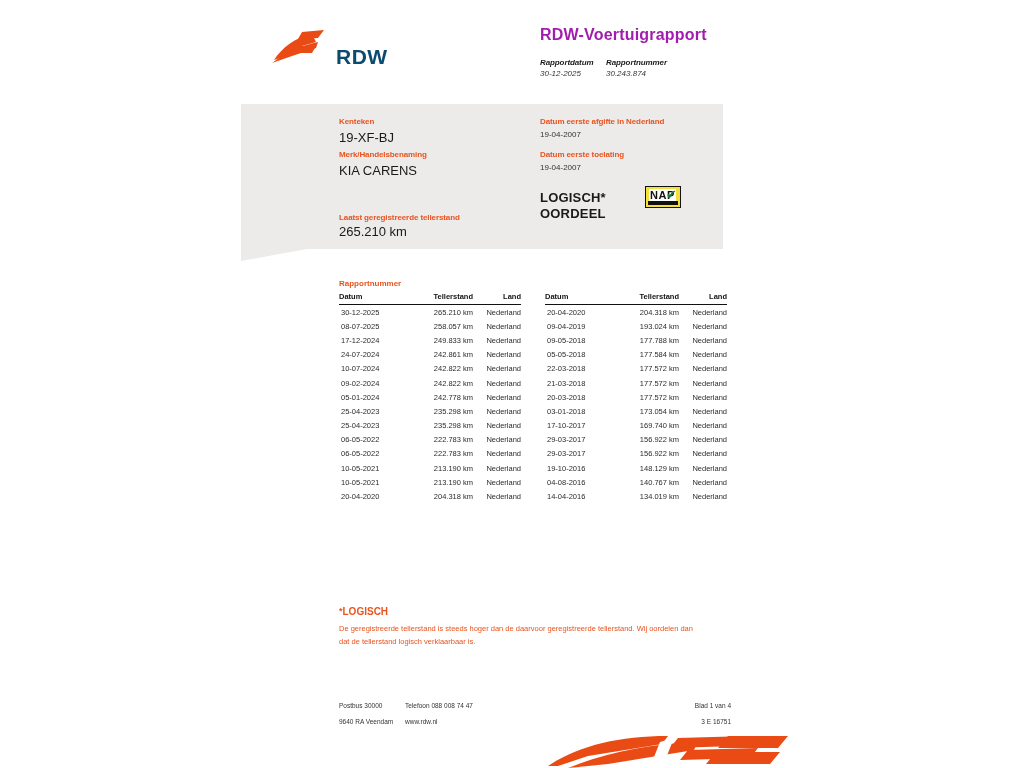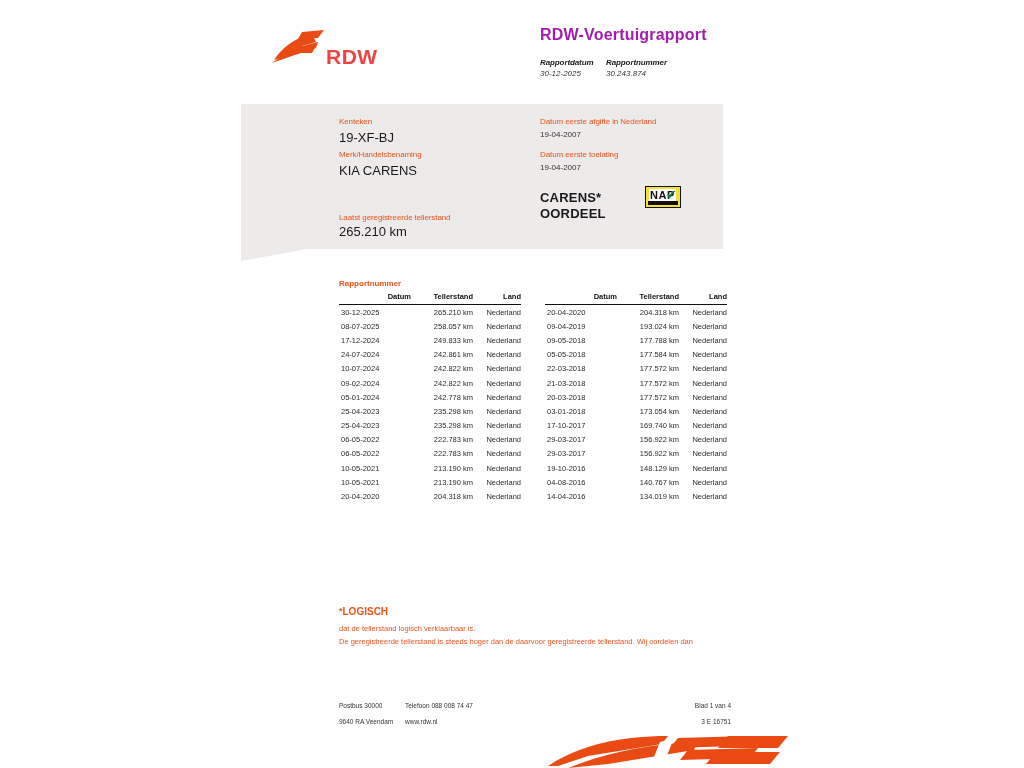--- a/index.html
+++ b/index.html
@@ -32,26 +32,26 @@
   }
   .logo-mark {
     position: absolute;
     left: 0;
     top: 6px;
     width: 60px;
     height: 34px;
   }
   .logo-text {
     position: absolute;
-    left: 54px;
+    left: 64px;
     top: 22px;
     font-size: 21px;
     font-weight: bold;
     letter-spacing: 0.5px;
-    color: #ef4444;
+    color: #0c4a6e;
     line-height: 1;
   }
   .report-title {
     position: absolute;
     left: 540px;
     top: 26px;
     font-size: 16px;
     font-weight: bold;
     color: #a21caf;
     letter-spacing: 0.2px;
@@ -96,21 +96,21 @@
     top: 249px;
     width: 0;
     height: 0;
     border-left: 0 solid transparent;
     border-top: 12px solid #edeaea;
     border-right: 66px solid transparent;
   }
   .field-label {
     position: absolute;
     font-size: 8px;
-    font-weight: normal;
+    font-weight: bold;
     color: #e8541e;
     letter-spacing: -0.1px;
   }
   .field-value {
     position: absolute;
     font-size: 13px;
     color: #1a1a1a;
   }
   .field-value.small {
     font-size: 8px;
@@ -179,21 +179,21 @@
     border-collapse: collapse;
     font-size: 7.5px;
     color: #222;
   }
   table.meter.left { left: 339px; top: 292px; width: 182px; }
   table.meter.right { left: 545px; top: 292px; width: 182px; }
   table.meter th {
     font-size: 7.5px;
     font-weight: bold;
     color: #111;
-    text-align: right;
+    text-align: left;
     padding: 0 0 3px 0;
     border-bottom: 1px solid #111;
     white-space: nowrap;
   }
   table.meter th.c-date { width: 72px; }
   table.meter th.c-mileage { width: 62px; text-align: right; }
   table.meter th.c-country { width: 48px; text-align: right; }
   table.meter td {
     padding: 2.6px 0;
     white-space: nowrap;
@@ -293,21 +293,21 @@
   <div class="field-label" style="left:339px; top:213px;">Laatst geregistreerde tellerstand</div>
   <div class="field-value" style="left:339px; top:224px;">265.210 km</div>
 
   <div class="field-label" style="left:540px; top:117px;">Datum eerste afgifte in Nederland</div>
   <div class="field-value small" style="left:540px; top:130px;">19-04-2007</div>
 
   <div class="field-label" style="left:540px; top:150px;">Datum eerste toelating</div>
   <div class="field-value small" style="left:540px; top:163px;">19-04-2007</div>
 
   <div class="verdict">
-    <div>CARENS*</div>
+    <div>LOGISCH*</div>
     <div>OORDEEL</div>
   </div>
 
   <div class="nap-badge">
     <span class="nap-text">NAP</span>
     <span class="nap-check">✔</span>
     <span class="nap-bar"></span>
   </div>
 
   <div class="tables-title">Rapportnummer</div>
@@ -473,22 +473,22 @@
           <td class="c-mileage">134.019 km</td>
           <td class="c-country">Nederland</td>
         </tr>
       </tbody>
   </table>
 
   <div class="note-title">
     <span class="asterisk">*</span><span>LOGISCH</span>
   </div>
   <div class="note-body">
+    <div>De geregistreerde tellerstand is steeds hoger dan de daarvoor geregistreerde tellerstand. Wij oordelen dan</div>
     <div>dat de tellerstand logisch verklaarbaar is.</div>
-    <div>De geregistreerde tellerstand is steeds hoger dan de daarvoor geregistreerde tellerstand. Wij oordelen dan</div>
   </div>
 
   <div class="footer">
     <div class="row">
       <div class="col1">Postbus 30000</div>
       <div class="col2">Telefoon 088 008 74 47</div>
       <div class="col3">Blad 1 van 4</div>
     </div>
     <div class="row">
       <div class="col1">9640 RA Veendam</div>

